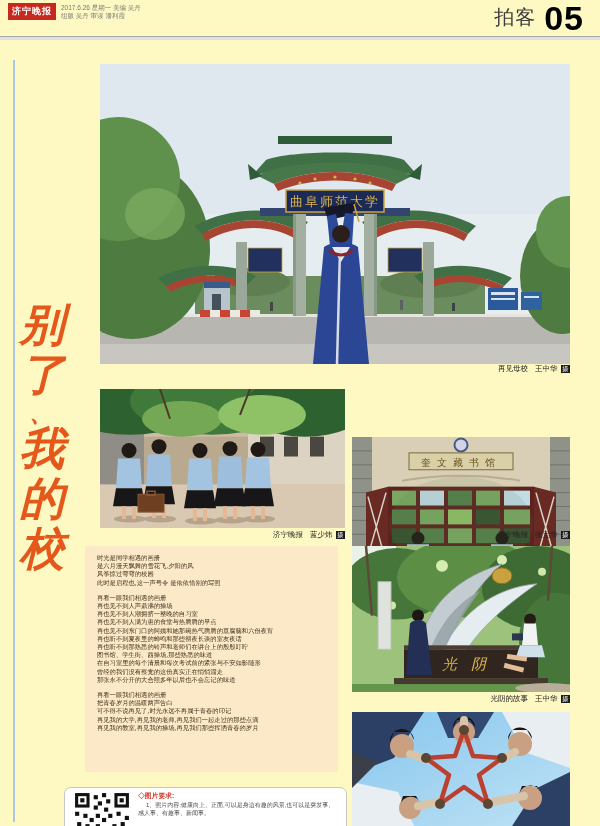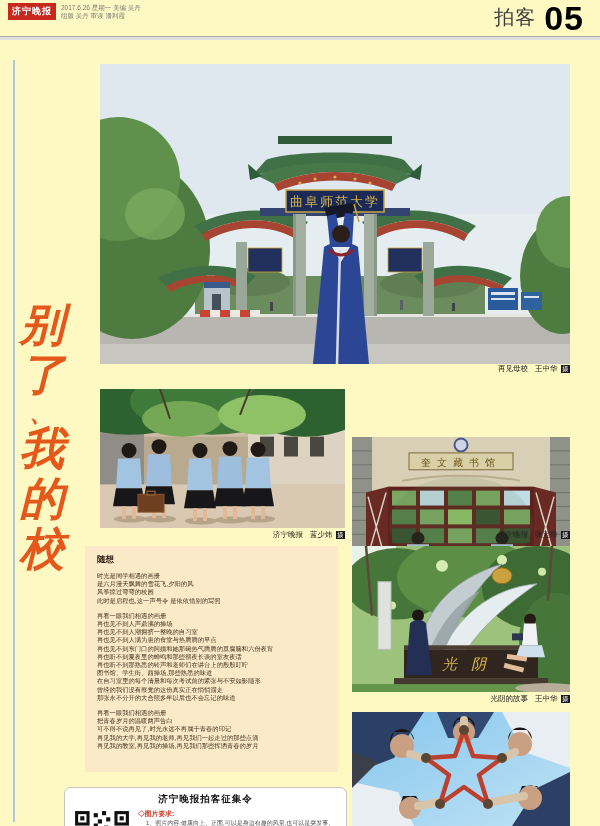--- a/index.html
+++ b/index.html
@@ -307,21 +307,20 @@
       <ellipse cx="109" cy="88" rx="72" ry="48" fill="#5a7a4a" opacity="0.12"></ellipse>
     </svg>
   </div>
   <div id="cap-window" class="caption">
     <span>济宁晚报</span>
     <span class="cap-author">张宝华</span>
     <span class="credit-badge">摄</span>
   </div>
 
   <div class="poem">
-    <div class="poem-title">随想</div>
     <p>
       <span class="ln">时光是同学相遇的画册</span>
       <span class="ln">是六月漫天飘舞的雪花飞,夕阳的风</span>
       <span class="ln">风筝掠过弯弯的校园</span>
       <span class="ln">此时是启程也,这一声号令  是依依惜别的写照</span>
     </p>
     <p>
       <span class="ln">再看一眼我们相遇的画册</span>
       <span class="ln">再也见不到人声鼎沸的操场</span>
       <span class="ln">再也见不到人潮拥挤一整晚的自习室</span>
@@ -428,21 +427,20 @@
       <polygon points="112,18 121,44 150,46 127,63 136,92 112,75 88,92 97,63 74,46 103,44" fill="none" stroke="#bb4030" stroke-width="4.5" stroke-linejoin="round"></polygon>
       <circle cx="112" cy="18" r="5" fill="#5a4632"></circle>
         <circle cx="150" cy="46" r="5" fill="#5a4632"></circle>
       <circle cx="136" cy="92" r="5" fill="#5a4632"></circle>
         <circle cx="88" cy="92" r="5" fill="#5a4632"></circle>
       <circle cx="74" cy="46" r="5" fill="#5a4632"></circle>
     </svg>
   </div>
 
   <div class="collect-box">
-    <div class="collect-title">济宁晚报拍客征集令</div>
     <div class="collect-row">
       <div class="qr-wrap">
         <svg viewBox="0 0 56 56" width="58" height="58">
           <rect width="56" height="56" fill="#fff"></rect>
           <g fill="#111">
             <rect x="2" y="2" width="14" height="14"></rect>
               <rect x="40" y="2" width="14" height="14"></rect>
             <rect x="2" y="40" width="14" height="14"></rect>
             <rect x="5" y="5" width="8" height="8" fill="#fff"></rect>
               <rect x="43" y="5" width="8" height="8" fill="#fff"></rect>

